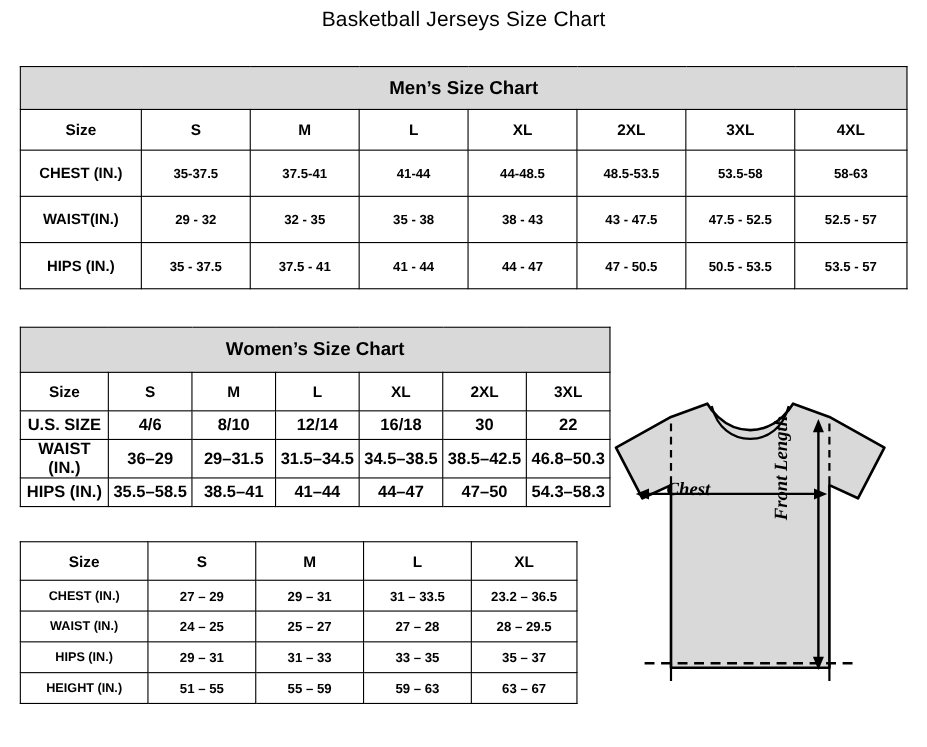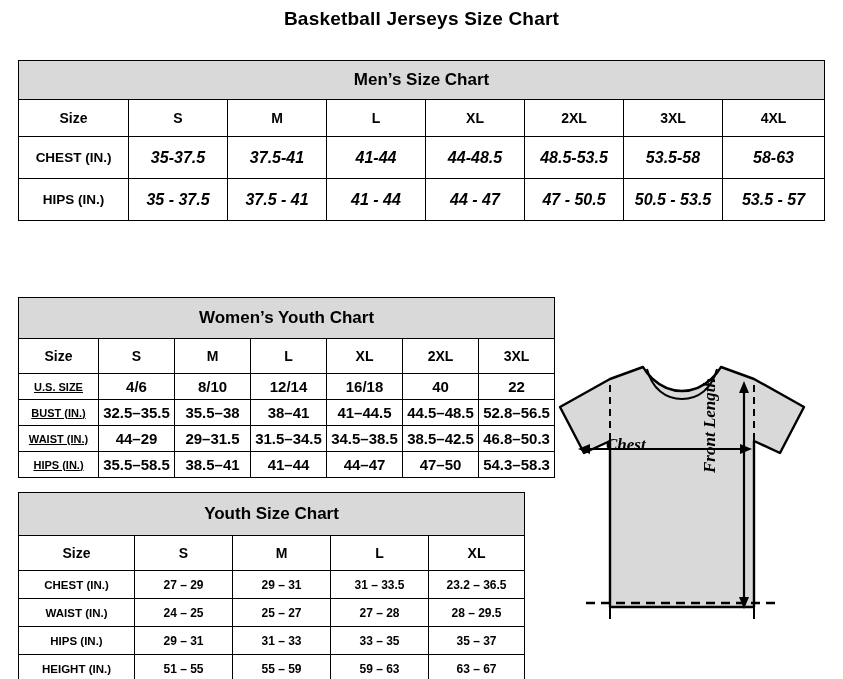--- a/index.html
+++ b/index.html
@@ -15,21 +15,21 @@
     color: #000000;
     overflow: hidden;
   }
   #page-title {
     position: absolute;
     top: 8px;
     left: 0;
     width: 843px;
     text-align: center;
     font-size: 19px;
-    font-weight: bold;
+    font-weight: normal;
     letter-spacing: 0.2px;
   }
 
   table.sizechart {
     border-collapse: collapse;
     table-layout: fixed;
   }
   table.sizechart td, table.sizechart th {
     border: 1px solid #000000;
     text-align: center;
@@ -61,34 +61,34 @@
     position: absolute;
     left: 18px;
     top: 60px;
     width: 806px;
   }
   #men-table { width: 806px; }
   #men-table .caption-cell { height: 38px; }
   #men-table .hdr-cell { height: 36px; }
   #men-table tr.datarow td { height: 41px; }
   #men-table td.rowlabel { font-size: 13.5px; }
-  #men-table td.val { font-size: 16px; font-style: italic; }
+  #men-table td.val { font-size: 12px; }
 
   
   #women-wrap {
     position: absolute;
     left: 18px;
     top: 297px;
     width: 536px;
   }
   #women-table { width: 536px; }
   #women-table .caption-cell { height: 40px; font-size: 17px; }
   #women-table .hdr-cell { height: 34px; font-size: 14px; }
   #women-table tr.datarow td { height: 25px; }
-  #women-table td.rowlabel { font-size: 11px; text-decoration: underline; }
+  #women-table td.rowlabel { font-size: 15px; }
   #women-table td.val { font-size: 15px; }
 
   
   #youth-wrap {
     position: absolute;
     left: 18px;
     top: 492px;
     width: 506px;
   }
   #youth-table { width: 506px; }
@@ -164,20 +164,30 @@
         <td class="rowlabel">CHEST (IN.)</td>
         <td class="val">35-37.5</td>
         <td class="val">37.5-41</td>
         <td class="val">41-44</td>
         <td class="val">44-48.5</td>
         <td class="val">48.5-53.5</td>
         <td class="val">53.5-58</td>
         <td class="val">58-63</td>
       </tr>
       <tr class="datarow">
+        <td class="rowlabel">WAIST(IN.)</td>
+        <td class="val">29 - 32</td>
+        <td class="val">32 - 35</td>
+        <td class="val">35 - 38</td>
+        <td class="val">38 - 43</td>
+        <td class="val">43 - 47.5</td>
+        <td class="val">47.5 - 52.5</td>
+        <td class="val">52.5 - 57</td>
+      </tr>
+      <tr class="datarow">
         <td class="rowlabel">HIPS (IN.)</td>
         <td class="val">35 - 37.5</td>
         <td class="val">37.5 - 41</td>
         <td class="val">41 - 44</td>
         <td class="val">44 - 47</td>
         <td class="val">47 - 50.5</td>
         <td class="val">50.5 - 53.5</td>
         <td class="val">53.5 - 57</td>
       </tr>
     </tbody>
@@ -190,52 +200,43 @@
       <col style="width:80px">
         <col style="width:76px">
         <col style="width:76px">
       <col style="width:76px">
         <col style="width:76px">
         <col style="width:76px">
         <col style="width:76px">
     </colgroup>
     <tbody>
       <tr>
-        <td class="caption-cell" colspan="7">Women’s Youth Chart</td>
+        <td class="caption-cell" colspan="7">Women’s Size Chart</td>
       </tr>
       <tr>
         <td class="hdr-cell">Size</td>
         <td class="hdr-cell">S</td>
         <td class="hdr-cell">M</td>
         <td class="hdr-cell">L</td>
         <td class="hdr-cell">XL</td>
         <td class="hdr-cell">2XL</td>
         <td class="hdr-cell">3XL</td>
       </tr>
       <tr class="datarow">
         <td class="rowlabel">U.S. SIZE</td>
         <td class="val">4/6</td>
         <td class="val">8/10</td>
         <td class="val">12/14</td>
         <td class="val">16/18</td>
-        <td class="val">40</td>
+        <td class="val">30</td>
         <td class="val">22</td>
       </tr>
       <tr class="datarow">
-        <td class="rowlabel">BUST  (IN.)</td>
-        <td class="val">32.5–35.5</td>
-        <td class="val">35.5–38</td>
-        <td class="val">38–41</td>
-        <td class="val">41–44.5</td>
-        <td class="val">44.5–48.5</td>
-        <td class="val">52.8–56.5</td>
-      </tr>
-      <tr class="datarow">
         <td class="rowlabel">WAIST  (IN.)</td>
-        <td class="val">44–29</td>
+        <td class="val">36–29</td>
         <td class="val">29–31.5</td>
         <td class="val">31.5–34.5</td>
         <td class="val">34.5–38.5</td>
         <td class="val">38.5–42.5</td>
         <td class="val">46.8–50.3</td>
       </tr>
       <tr class="datarow">
         <td class="rowlabel">HIPS  (IN.)</td>
         <td class="val">35.5–58.5</td>
         <td class="val">38.5–41</td>
@@ -252,23 +253,20 @@
   <table id="youth-table" class="sizechart">
     <colgroup>
       <col style="width:116px">
         <col style="width:98px">
         <col style="width:98px">
       <col style="width:98px">
         <col style="width:96px">
     </colgroup>
     <tbody>
       <tr>
-        <td class="caption-cell" colspan="5">Youth Size Chart</td>
-      </tr>
-      <tr>
         <td class="hdr-cell">Size</td>
         <td class="hdr-cell">S</td>
         <td class="hdr-cell">M</td>
         <td class="hdr-cell">L</td>
         <td class="hdr-cell">XL</td>
       </tr>
       <tr class="datarow">
         <td class="rowlabel">CHEST (IN.)</td>
         <td class="val">27  –  29</td>
         <td class="val">29  –  31</td>

